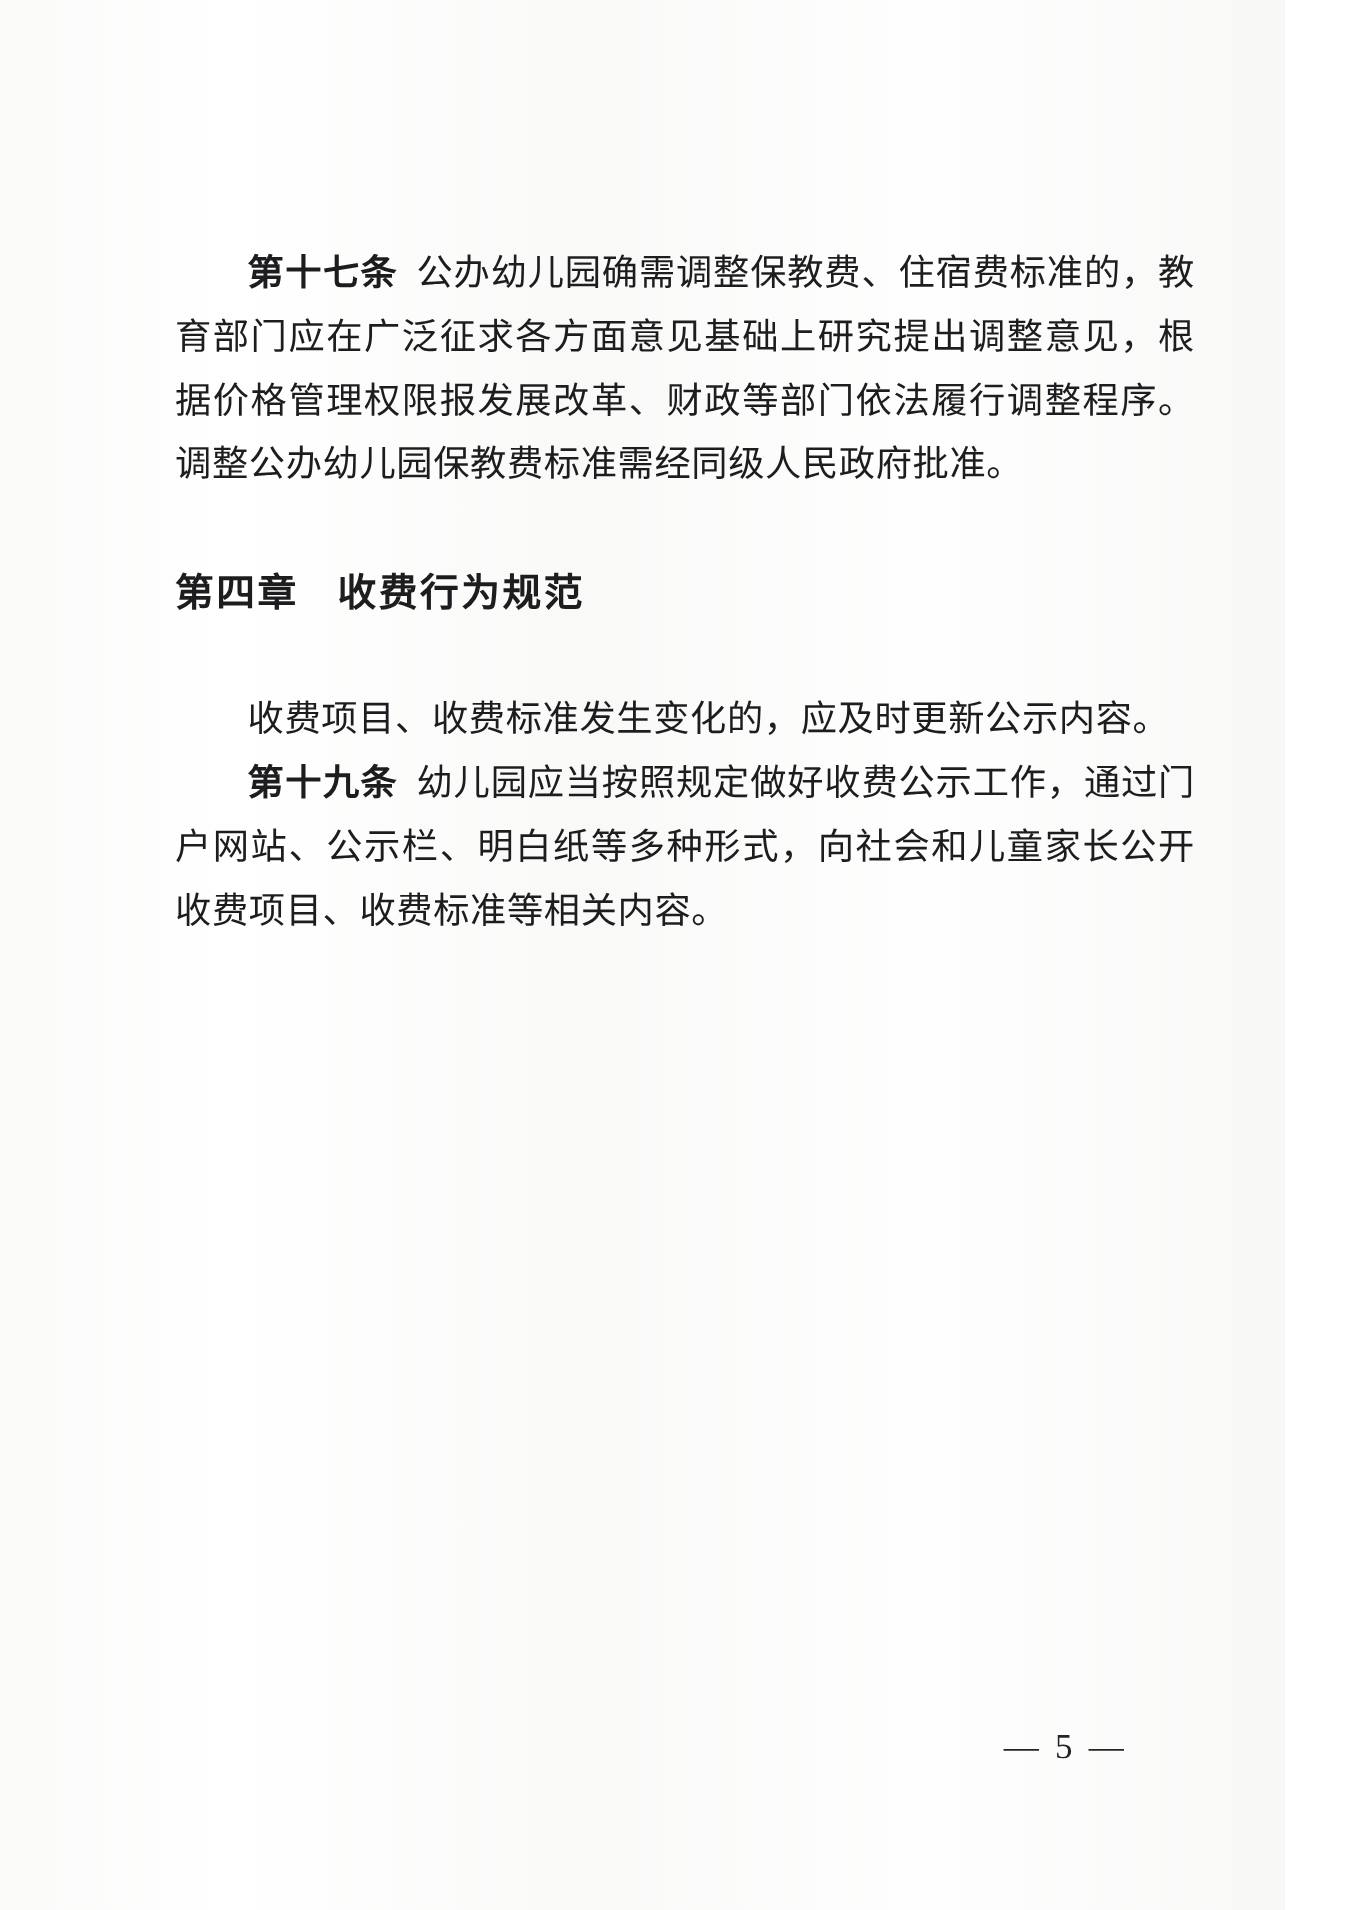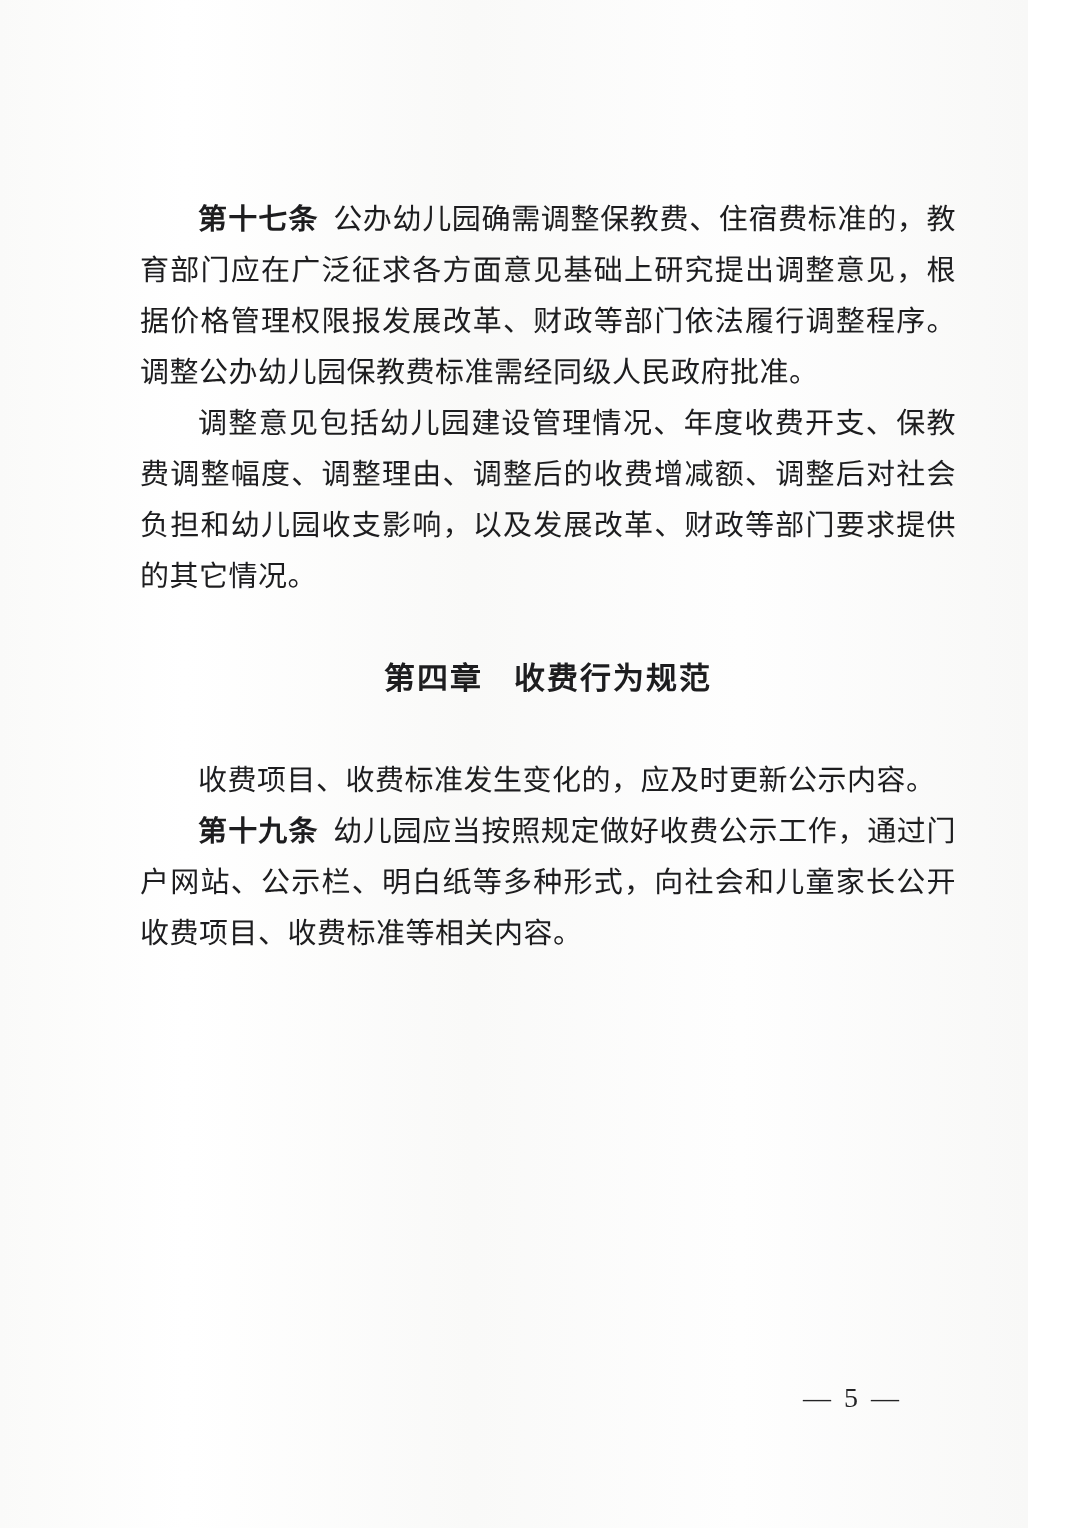--- a/index.html
+++ b/index.html
@@ -32,21 +32,20 @@
   }
   .term {
     font-weight: 700;
     font-family: "Liberation Sans", "DejaVu Sans", sans-serif;
     margin-right: 0.5em;
     letter-spacing: 1px;
   }
   .chapter {
     margin: 51px 0 51px 0;
     text-indent: 0;
-    text-align: center;
     font-size: 31px;
     font-weight: 700;
     font-family: "Liberation Sans", "DejaVu Sans", sans-serif;
     letter-spacing: 2px;
   }
   .chapter-number {
     margin-right: 1em;
   }
   .page-number {
     position: absolute;
@@ -59,21 +58,20 @@
   }
 </style>
 </head>
 <body>
 
 <div class="page">
   <div class="content">
 
     <p class="para"><span class="term">第十七条</span><span>公办幼儿园确需调整保教费、住宿费标准的，教育部门应在广泛征求各方面意见基础上研究提出调整意见，根据价格管理权限报发展改革、财政等部门依法履行调整程序。调整公办幼儿园保教费标准需经同级人民政府批准。</span></p>
 
-    <p class="para"><span>调整意见包括幼儿园建设管理情况、年度收费开支、保教费调整幅度、调整理由、调整后的收费增减额、调整后对社会负担和幼儿园收支影响，以及发展改革、财政等部门要求提供的其它情况。</span></p>
 
 
 
     <h2 class="chapter"><span class="chapter-number">第四章</span><span>收费行为规范</span></h2>
 
     <p class="para"><span>收费项目、收费标准发生变化的，应及时更新公示内容。</span></p>
 
     <p class="para"><span class="term">第十九条</span><span>幼儿园应当按照规定做好收费公示工作，通过门户网站、公示栏、明白纸等多种形式，向社会和儿童家长公开收费项目、收费标准等相关内容。</span></p>
 
 

